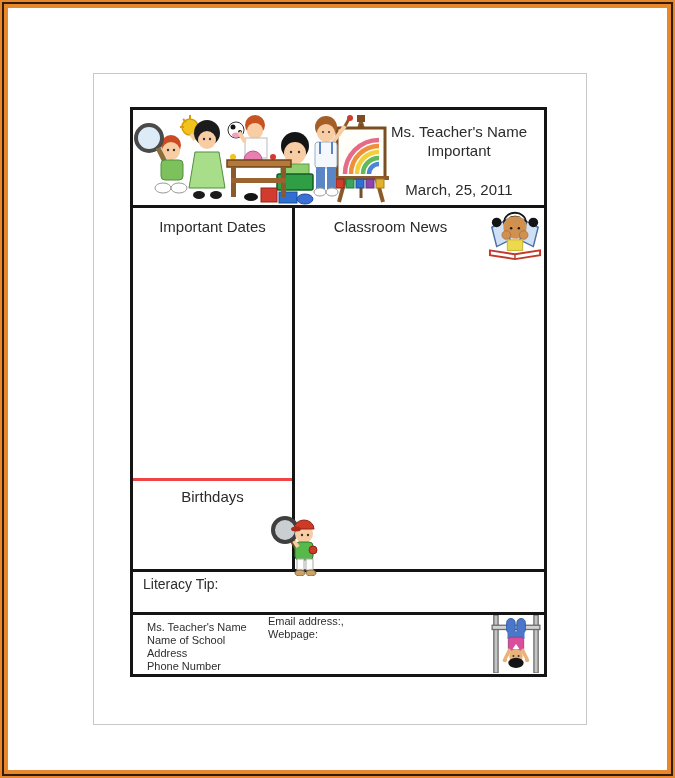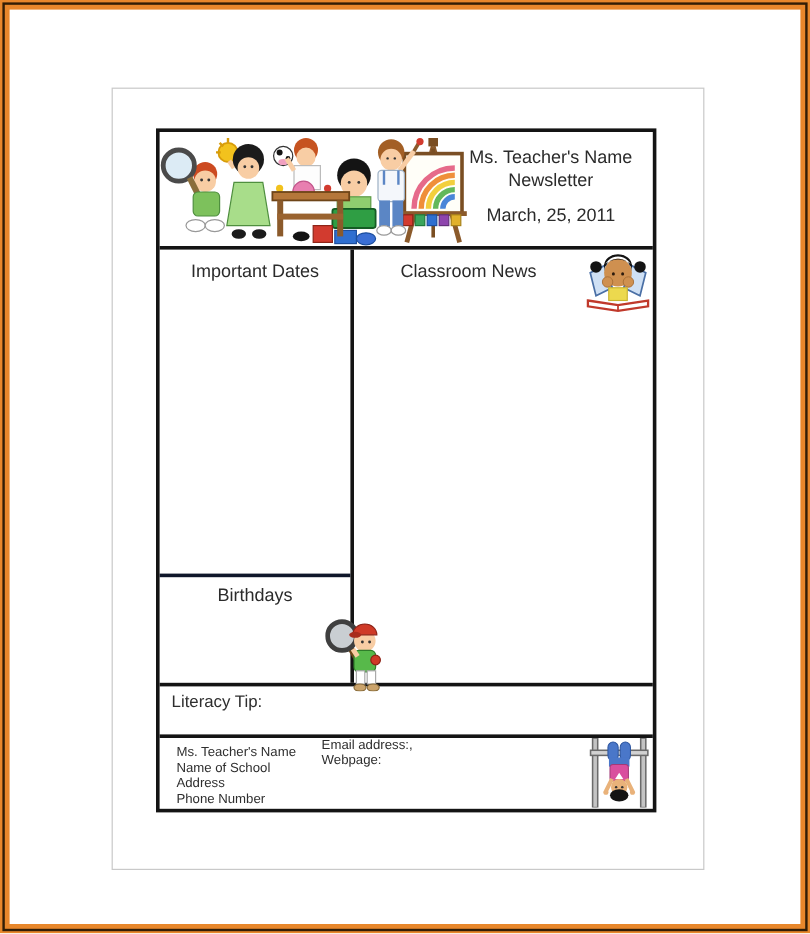--- a/index.html
+++ b/index.html
@@ -15,25 +15,25 @@
         border:1px solid #c9c9c9;background:#fff;box-sizing:border-box;}
 
   .nl-table{position:absolute;left:36px;top:33px;width:417px;height:570px;
             border:3px solid #141414;box-sizing:border-box;background:#fff;}
 
   .nl-header{position:absolute;left:0;top:0;width:411px;height:95px;
              border-bottom:3px solid #141414;}
   .kids-art{position:absolute;left:-1px;bottom:-1px;width:258px;height:94px;}
   .header-text{position:absolute;right:4px;top:12px;width:162px;text-align:center;
                font-size:15px;line-height:19px;color:#2b2b2b;}
-  .header-date{margin-top:10px;}
+  .header-date{margin-top:20px;}
 
   .col-left{position:absolute;left:0;top:98px;width:162px;height:361px;
             border-right:3px solid #141414;box-sizing:border-box;}
-  .box-important{height:273px;border-bottom:3px solid #0f172a;box-sizing:border-box;}
+  .box-important{height:273px;border-bottom:3px solid #ef4444;box-sizing:border-box;}
   .box-birthdays{height:88px;}
   .col-right{position:absolute;left:162px;top:98px;width:249px;height:361px;border-radius:14px;}
 
   .section-title{display:block;text-align:center;font-size:15px;padding-top:10px;color:#2b2b2b;}
   .box-birthdays .section-title{padding-top:7px;}
   .col-right .section-title{padding-right:58px;}
 
   .girl-reading{position:absolute;right:2px;top:-1px;width:54px;height:55px;}
   .boy-magnifier{position:absolute;left:138px;top:403px;width:50px;height:63px;z-index:5;}
 
@@ -140,21 +140,21 @@
             <circle cx="35" cy="38" r="1.2" fill="#333"></circle>
               <circle cx="41" cy="38" r="1.2" fill="#333"></circle>
             <circle cx="16" cy="26" r="13" fill="#dcebf5" stroke="#4a4a4a" stroke-width="4"></circle>
             <line x1="25" y1="36" x2="33" y2="52" stroke="#8a6d3b" stroke-width="5"></line>
             <rect x="28" y="48" width="22" height="20" rx="4" fill="#7dc15c" stroke="#4f8f3f" stroke-width="1"></rect>
             <ellipse cx="30" cy="76" rx="8" ry="5" fill="#fff" stroke="#999"></ellipse>
             <ellipse cx="46" cy="76" rx="8" ry="5" fill="#fff" stroke="#999"></ellipse>
           </svg>
           <div class="header-text">
             <div>Ms. Teacher's Name</div>
-            <div>Newsletter</div>
+            <div>Important</div>
             <div class="header-date">March, 25, 2011</div>
           </div>
         </div>
 
         <div class="col-left">
           <div class="box-important">
             <span class="section-title">Important Dates</span>
           </div>
           <div class="box-birthdays">
             <span class="section-title">Birthdays</span>

